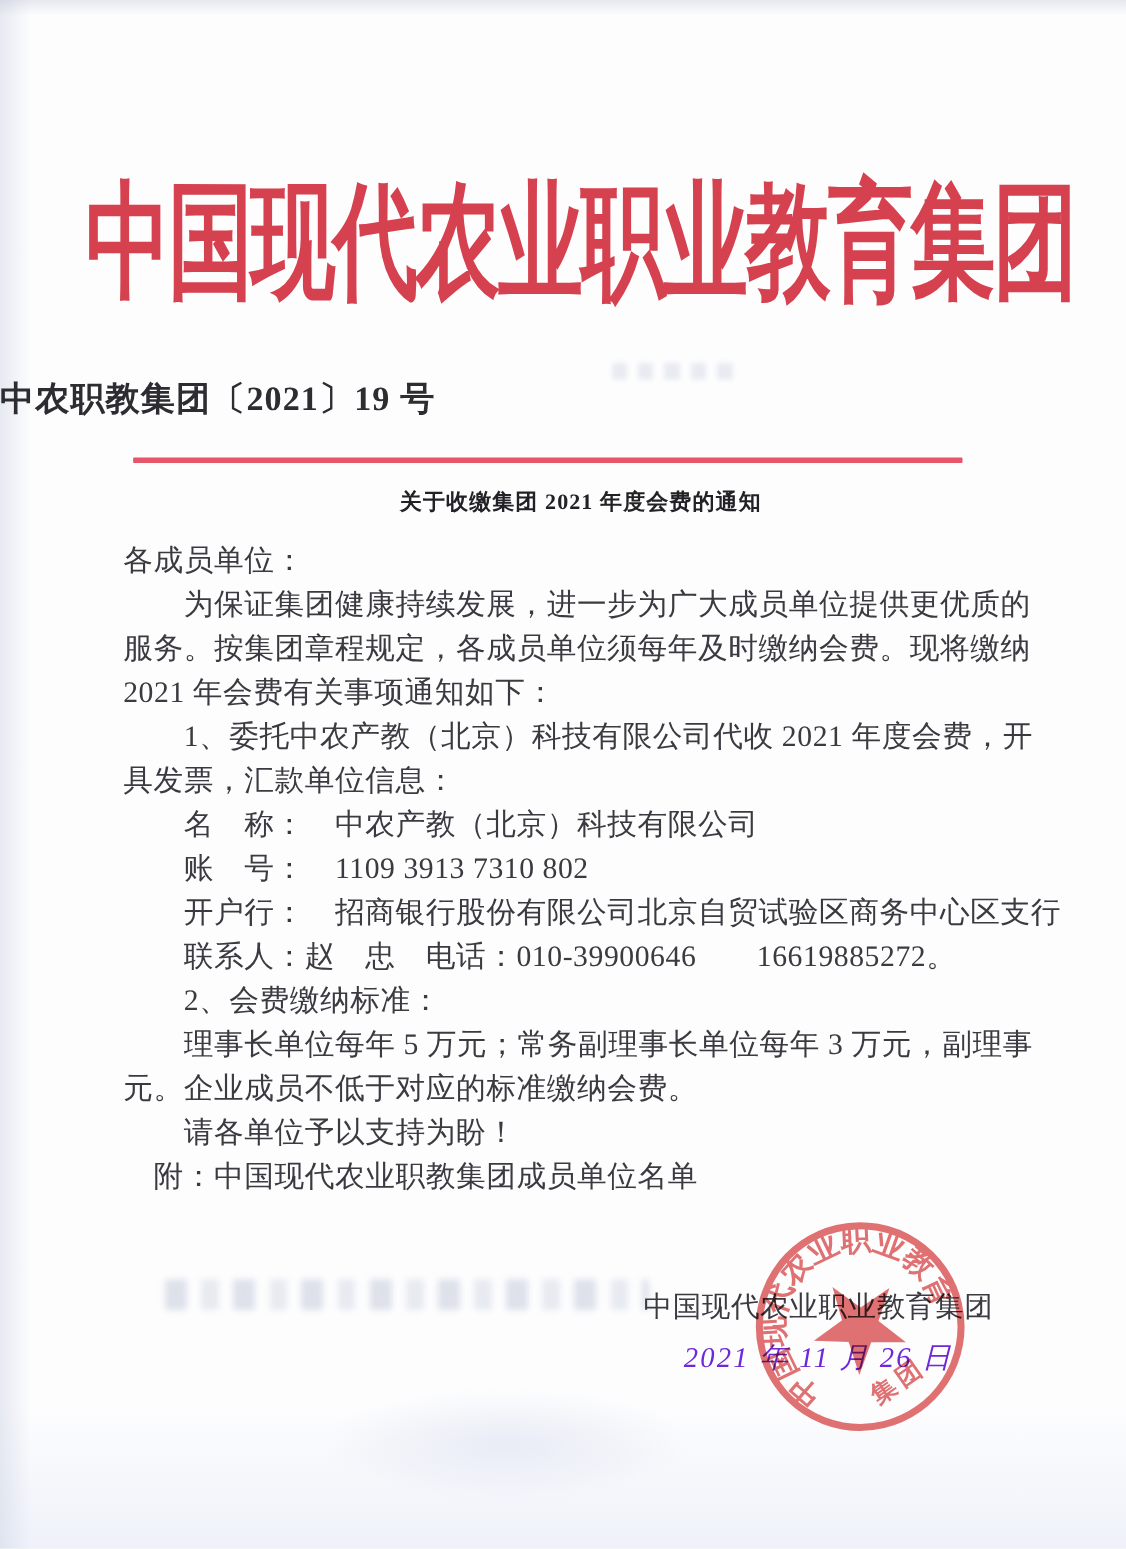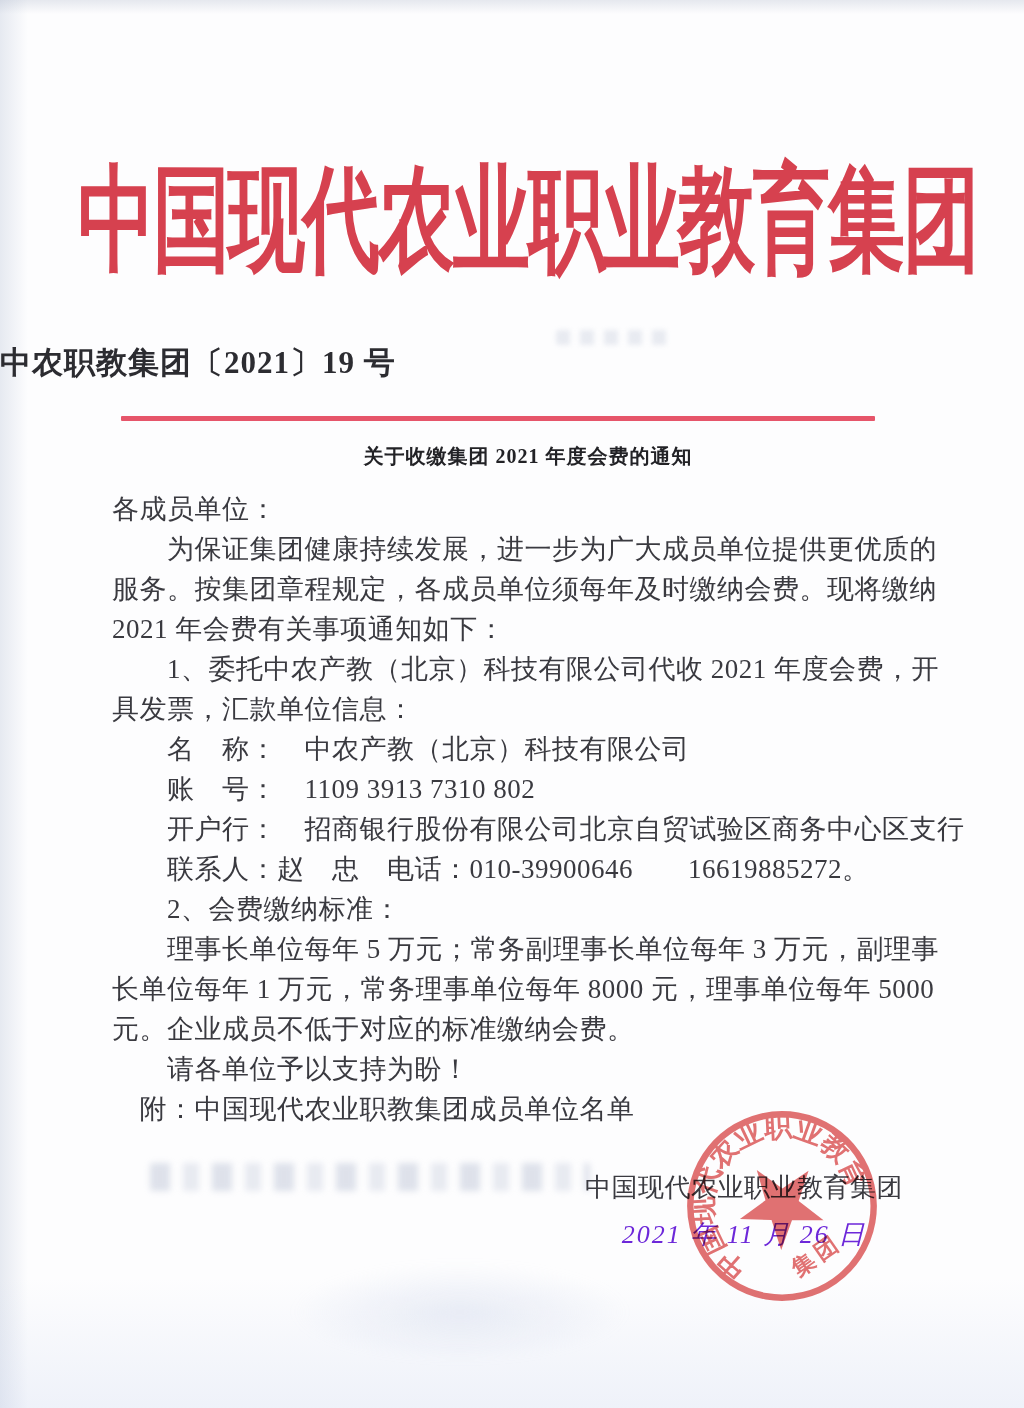--- a/index.html
+++ b/index.html
@@ -95,21 +95,20 @@
       <div class="body-line">服务。按集团章程规定，各成员单位须每年及时缴纳会费。现将缴纳</div>
       <div class="body-line">2021 年会费有关事项通知如下：</div>
       <div class="body-line">　　1、委托中农产教（北京）科技有限公司代收 2021 年度会费，开</div>
       <div class="body-line">具发票，汇款单位信息：</div>
       <div class="body-line">　　名　称：　中农产教（北京）科技有限公司</div>
       <div class="body-line">　　账　号：　1109 3913 7310 802</div>
       <div class="body-line">　　开户行：　招商银行股份有限公司北京自贸试验区商务中心区支行</div>
       <div class="body-line">　　联系人：赵　忠　电话：010-39900646　　16619885272。</div>
       <div class="body-line">　　2、会费缴纳标准：</div>
       <div class="body-line">　　理事长单位每年 5 万元；常务副理事长单位每年 3 万元，副理事</div>
-      <div class="body-line">长单位每年 1 万元，常务理事单位每年 8000 元，理事单位每年 5000</div>
       <div class="body-line">元。企业成员不低于对应的标准缴纳会费。</div>
       <div class="body-line">　　请各单位予以支持为盼！</div>
       <div class="body-line">　附：中国现代农业职教集团成员单位名单</div>
     </div>
 
   <div class="signature">
     <div class="signature-org">中国现代农业职业教育集团</div>
     <div class="signature-date">2021 年 11 月 26 日</div>
   </div>
 

